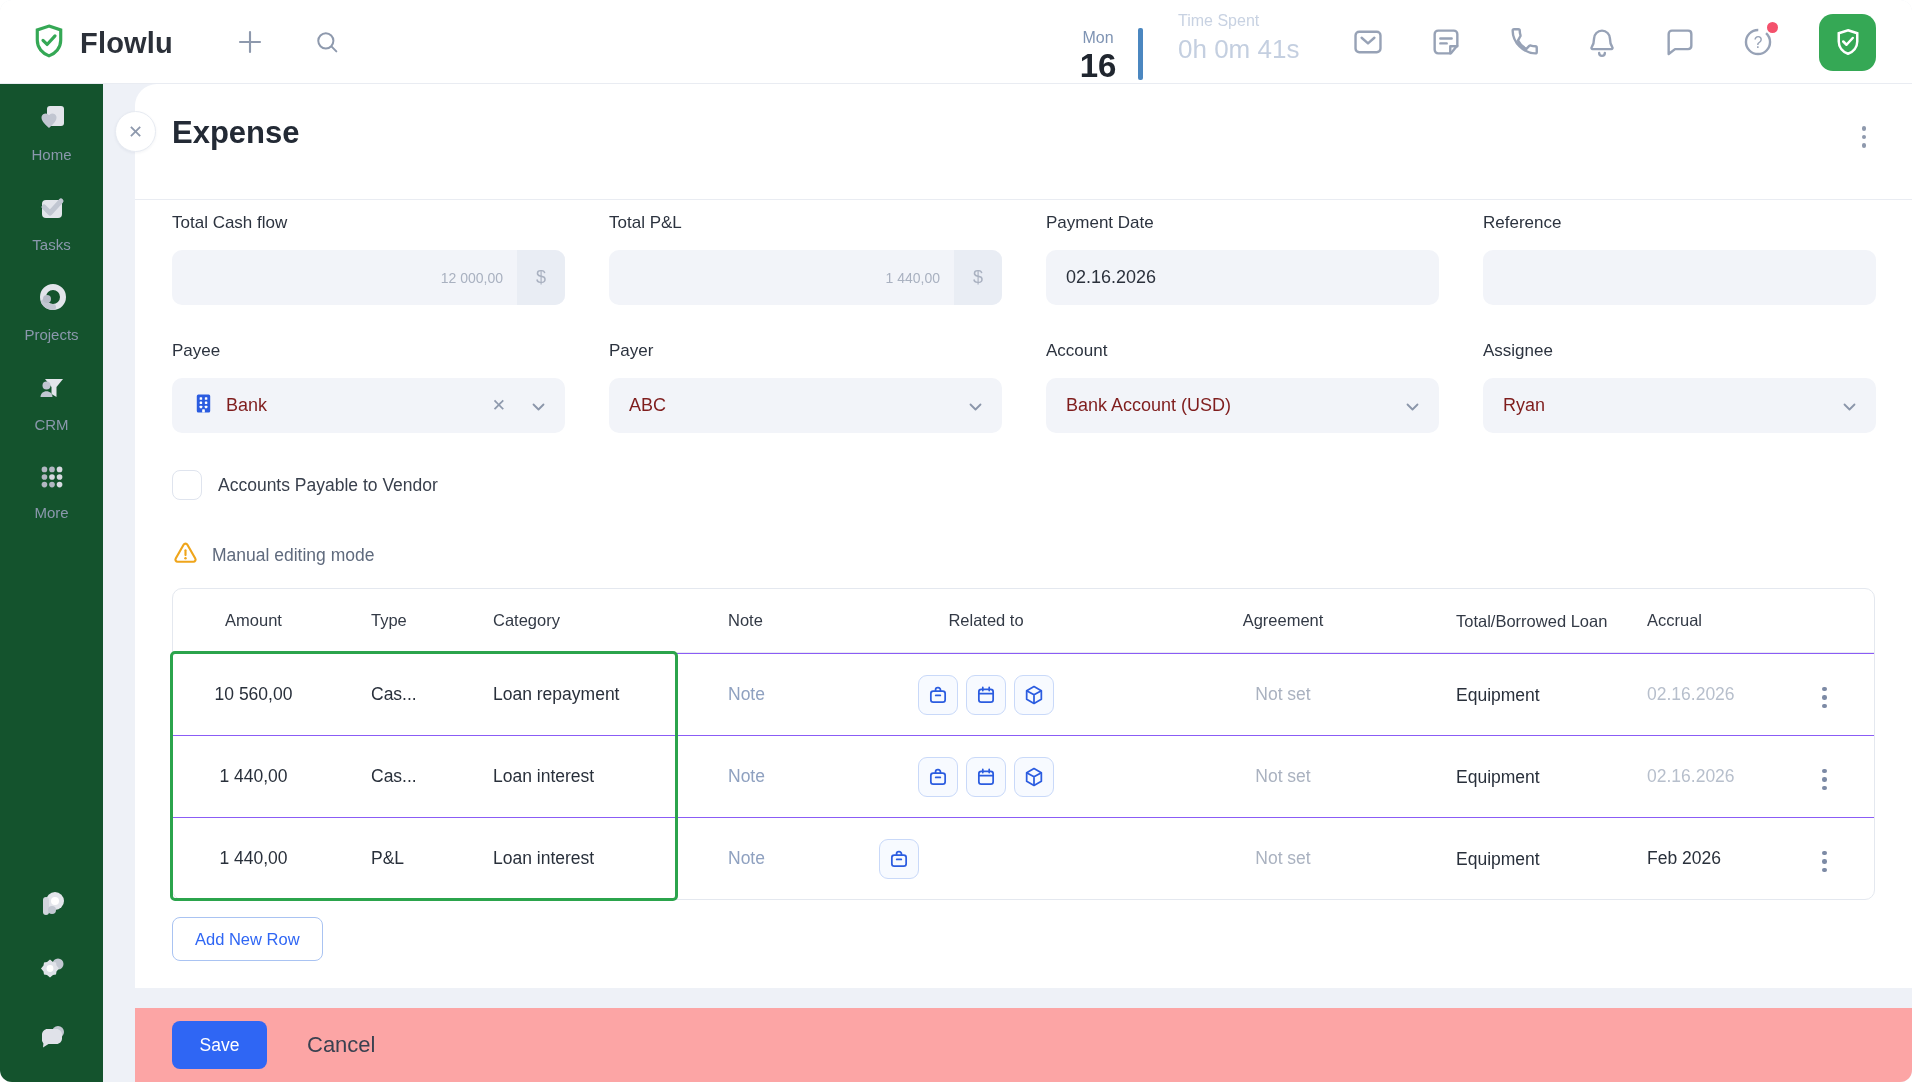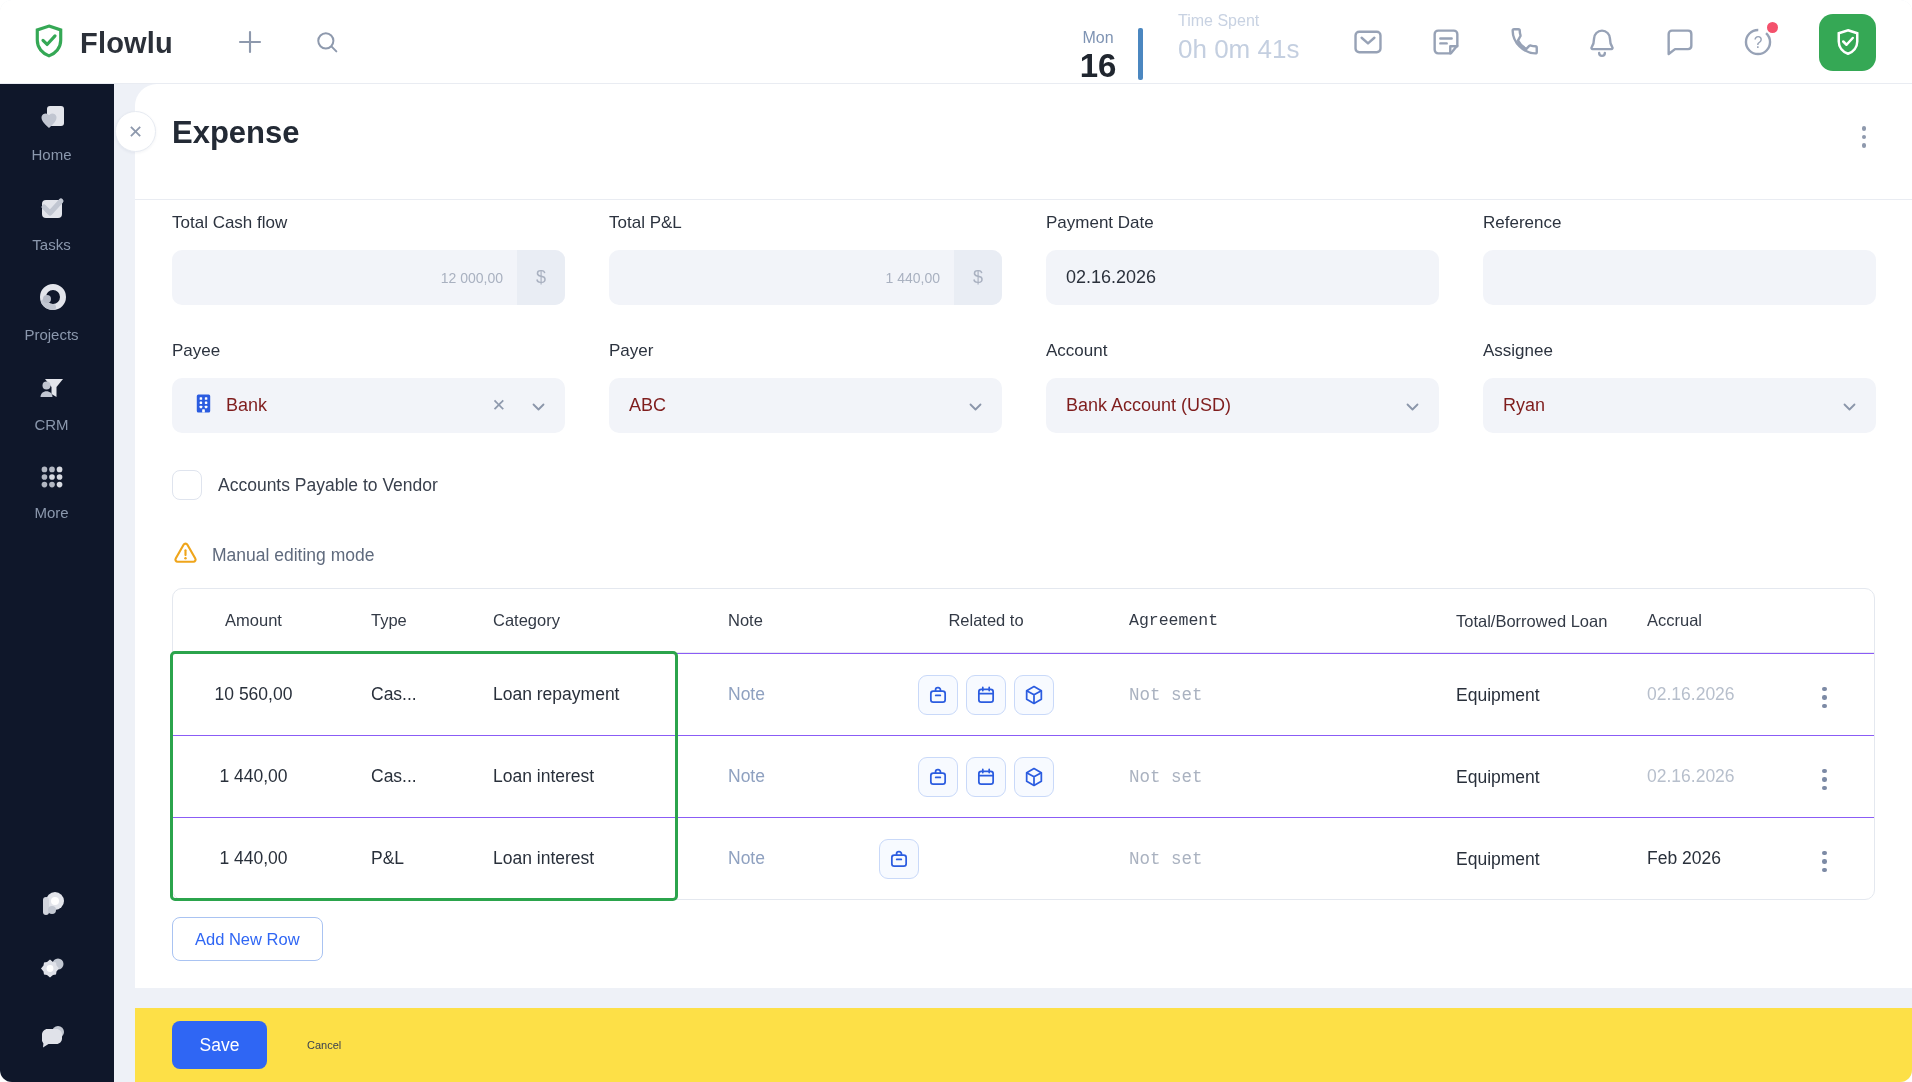--- a/index.html
+++ b/index.html
@@ -20,21 +20,21 @@
   .time-spent { position:absolute; left:1178px; top:12px; }
   .ts-label { display:block; font-size:16px; color:#c8d2e2; }
   .ts-value { display:block; font-size:26px; color:#c4cfe0; margin-top:4px; }
   .top-icons { position:absolute; right:0; top:0; height:84px; display:flex; align-items:center; }
   .ticon { position:relative; width:34px; height:34px; margin-right:44px; background:none; border:none; cursor:pointer; color:#97a2b6; }
   .ticon svg { display:block; }
   .red-dot { position:absolute; right:-3px; top:-3px; width:11px; height:11px; border-radius:50%; background:#f4516c; }
   .avatar-btn { width:57px; height:57px; border-radius:14px; background:#35a855; border:none; cursor:pointer; margin-right:36px; display:flex; align-items:center; justify-content:center; }
 
   
-  .sidebar { position:absolute; left:0; top:84px; width:114px; height:998px; background:#0f172a; z-index:4; }
+  .sidebar { position:absolute; left:0; top:84px; width:103px; height:998px; background:#14532d; z-index:4; }
   .side-item { width:103px; padding-top:16px; height:90px; display:flex; flex-direction:column; align-items:center; gap:7px; background:none; border:none; cursor:pointer; }
   .side-item.tall { height:96px; }
   .side-label { font-size:15px; color:#8b98ad; }
   .side-bottom { position:absolute; left:0; width:103px; display:flex; justify-content:center; background:none; border:none; cursor:pointer; color:#d6d9e0; }
   .sb1{ top:802px; } .sb2{ top:868px; } .sb3{ top:935px; }
 
   
   .main-bg { position:absolute; left:103px; top:84px; width:1809px; height:998px; background:#eef1f7; }
   .panel { position:absolute; left:32px; top:0; width:1777px; height:904px; background:#fff; border-top-left-radius:22px; }
   .panel-header { position:relative; height:116px; border-bottom:1px solid #e9ecf2; }
@@ -68,40 +68,40 @@
   .t-grid { display:grid; grid-template-columns:163px 157px 235px 115px 286px 308px 200px 136px 103px; align-items:center; }
   .t-head { height:64px; border-bottom:1px solid #e8ebf1; }
   .t-head > div { font-size:16.5px; color:#333a46; font-weight:400; }
   .t-row { height:82px; border-top:1px solid #8b5cf6; }
   .t-row:first-of-type { border-top:none; }
   .c-amount { text-align:center; padding-right:2px; }
   .c-type { padding-left:35px; white-space:nowrap; overflow:hidden; text-overflow:ellipsis; }
   .c-cat { padding-left:0; }
   .c-note { color:#8fa1c0 !important; }
   .c-rel { text-align:center; }
-  .c-agr { text-align:left;font-family:Liberation Mono, monospace; }
+  .c-agr { text-align:center; }
   .c-loan { padding-left:19px; line-height:22px; }
   .c-acc { padding-left:10px; }
   .c-menu { text-align:center; }
   .t-row > div { font-size:17.5px; color:#29303b; }
   .t-row .c-note { font-size:17.5px; }
   .muted { color:#b7bfcc !important; }
   .gray { color:#aab2c0 !important; }
   .rel-icons { display:inline-flex; gap:8px; }
   .rel-icons.left { float:left; margin-left:36px; }
   .icon-btn { width:40px; height:40px; border-radius:9px; border:1px solid #c9d9f9; background:#f7faff; color:#2b5ce0; display:flex; align-items:center; justify-content:center; cursor:pointer; }
   .row-kebab i { background:#7c8aa5; }
   .green-box { position:absolute; left:-2px; top:567px; width:508px; height:250px; border:3.5px solid #2ba44c; border-radius:5px; pointer-events:none; z-index:3; left:35px; }
 
   .add-row-btn { position:absolute; left:37px; top:833px; height:44px; padding:0 22px; background:#fff; border:1px solid #a9c3f2; border-radius:8px; color:#2f66f4; font-size:16.5px; font-weight:500; cursor:pointer; font-family:"Liberation Sans", sans-serif; }
 
   
-  .footer { position:absolute; left:32px; top:924px; width:1777px; height:74px; background:#fde047; display:flex; align-items:center; }
+  .footer { position:absolute; left:32px; top:924px; width:1777px; height:74px; background:#fca5a5; display:flex; align-items:center; }
   .save-btn { margin-left:37px; width:95px; height:48px; background:#2f66f4; color:#fff; border:none; border-radius:8px; font-size:17.5px; font-weight:500; cursor:pointer; font-family:"Liberation Sans", sans-serif; }
-  .cancel-btn { margin-left:40px; background:none; border:none; color:#3a4150; font-size:11px; cursor:pointer; font-family:"Liberation Sans", sans-serif; }
+  .cancel-btn { margin-left:40px; background:none; border:none; color:#3a4150; font-size:22px; cursor:pointer; font-family:"Liberation Sans", sans-serif; }
 </style>
 </head>
 <body>
 
 <div class="frame">
 
   <header class="topbar">
     <div class="brand">
       <span>
         <svg width="38" height="38" viewBox="0 0 24 24" fill="none">

